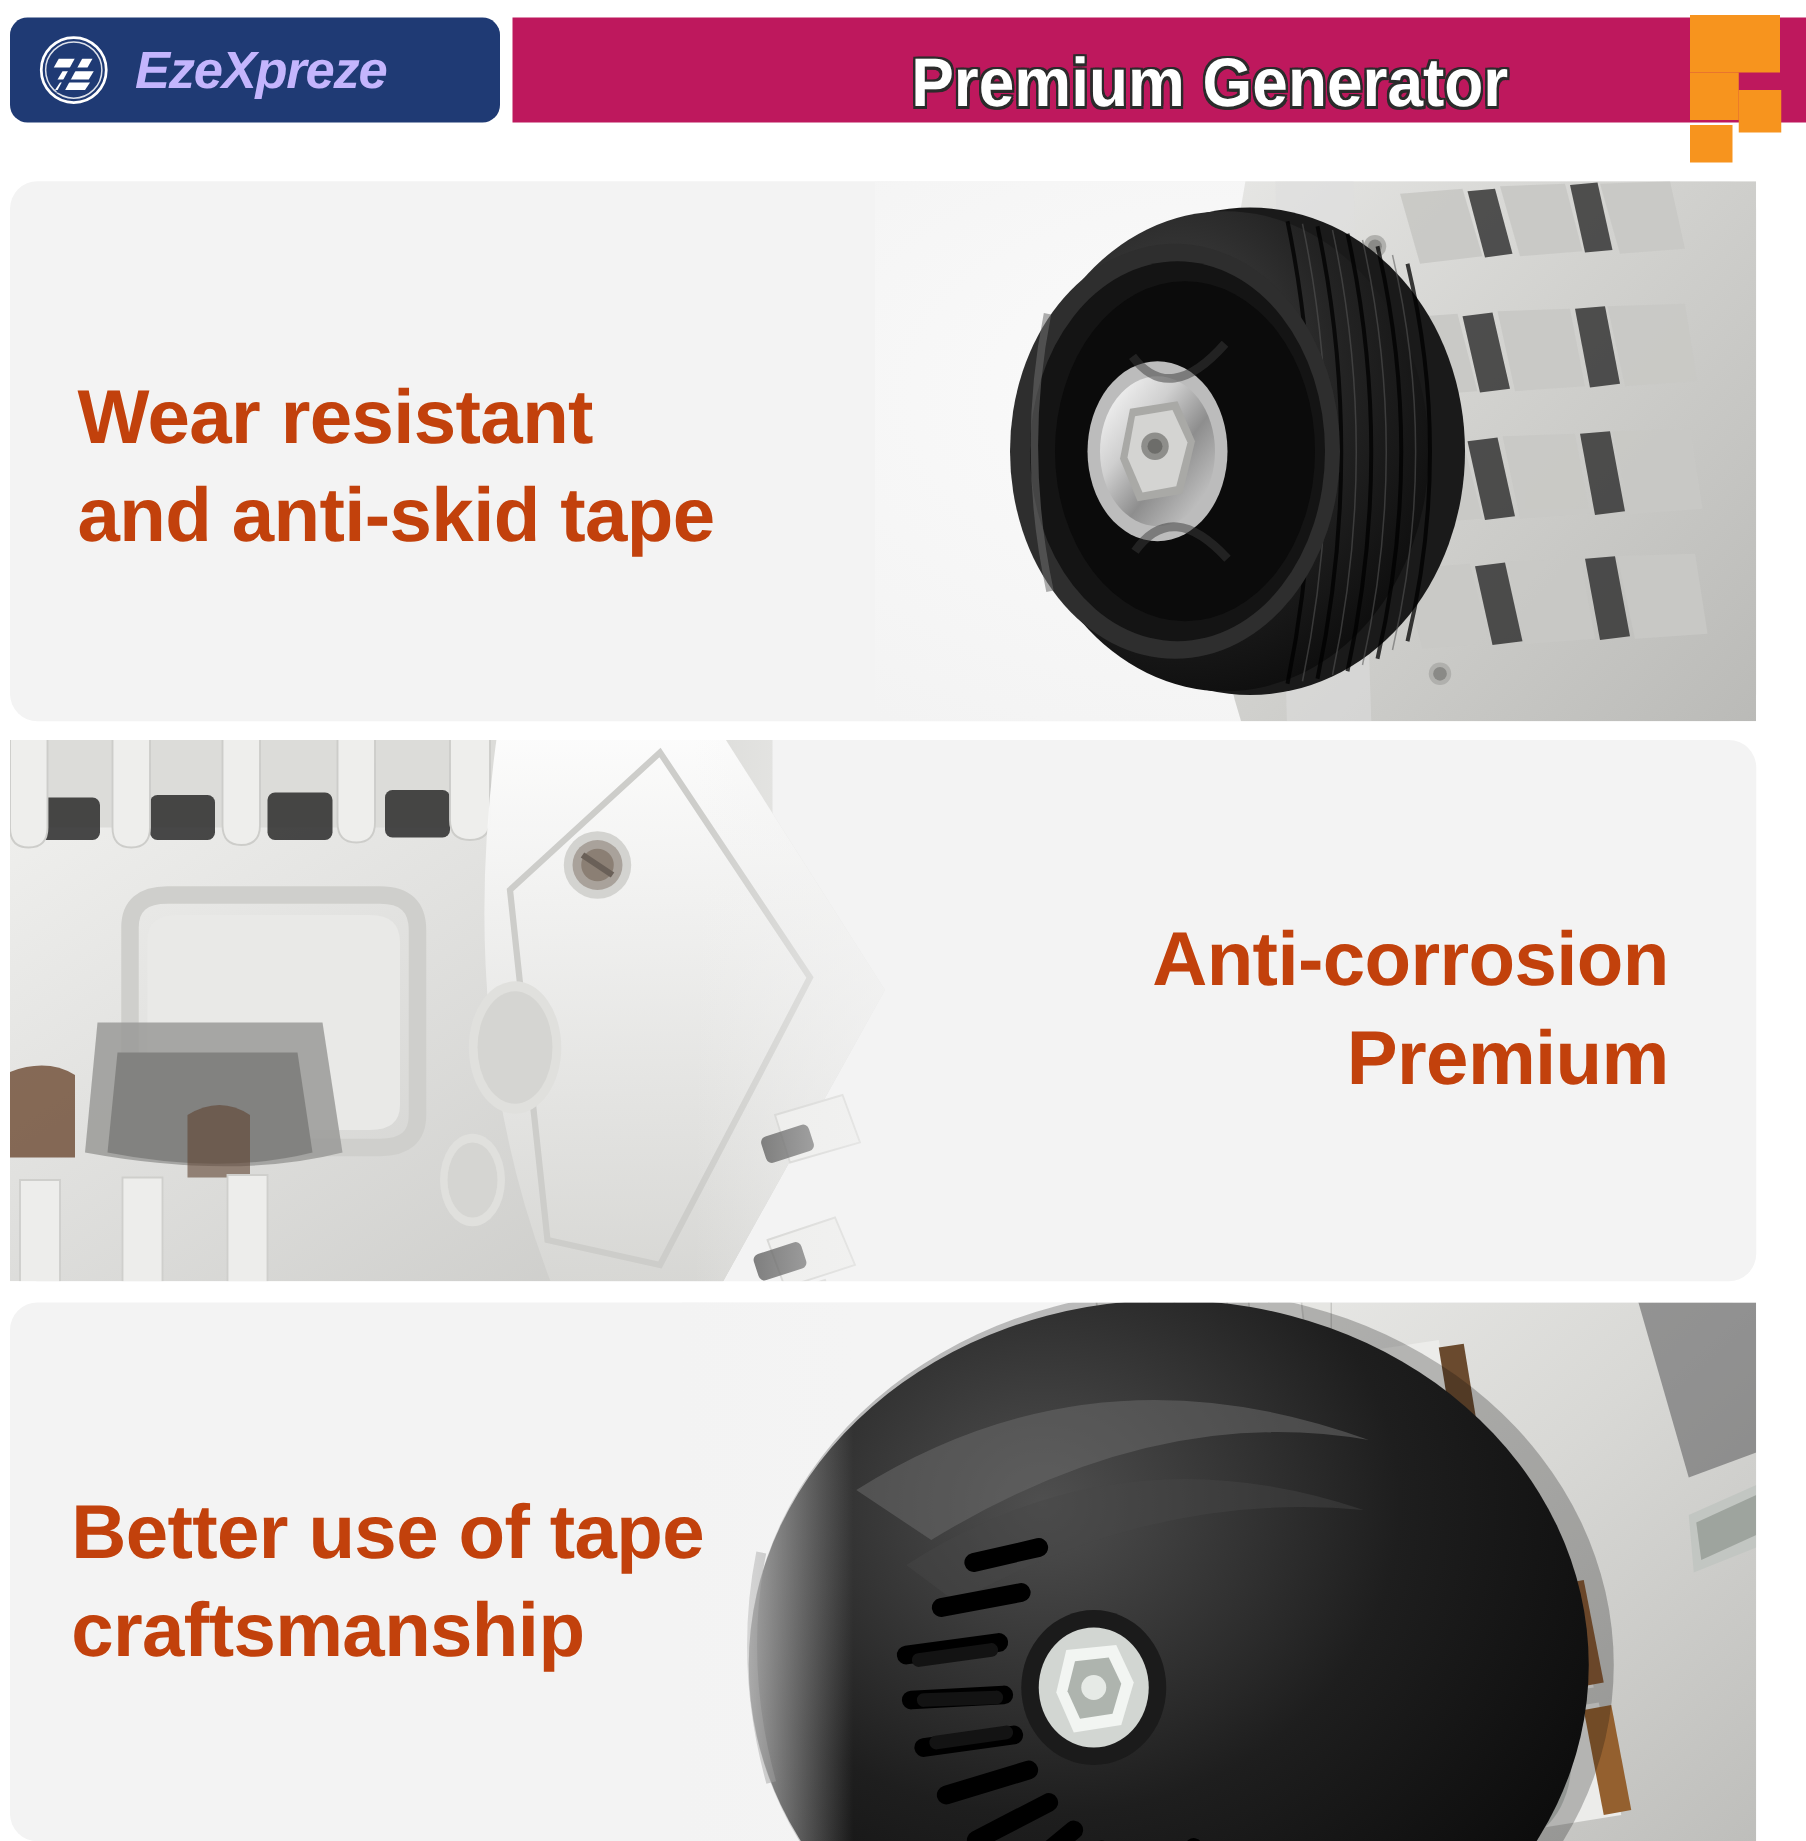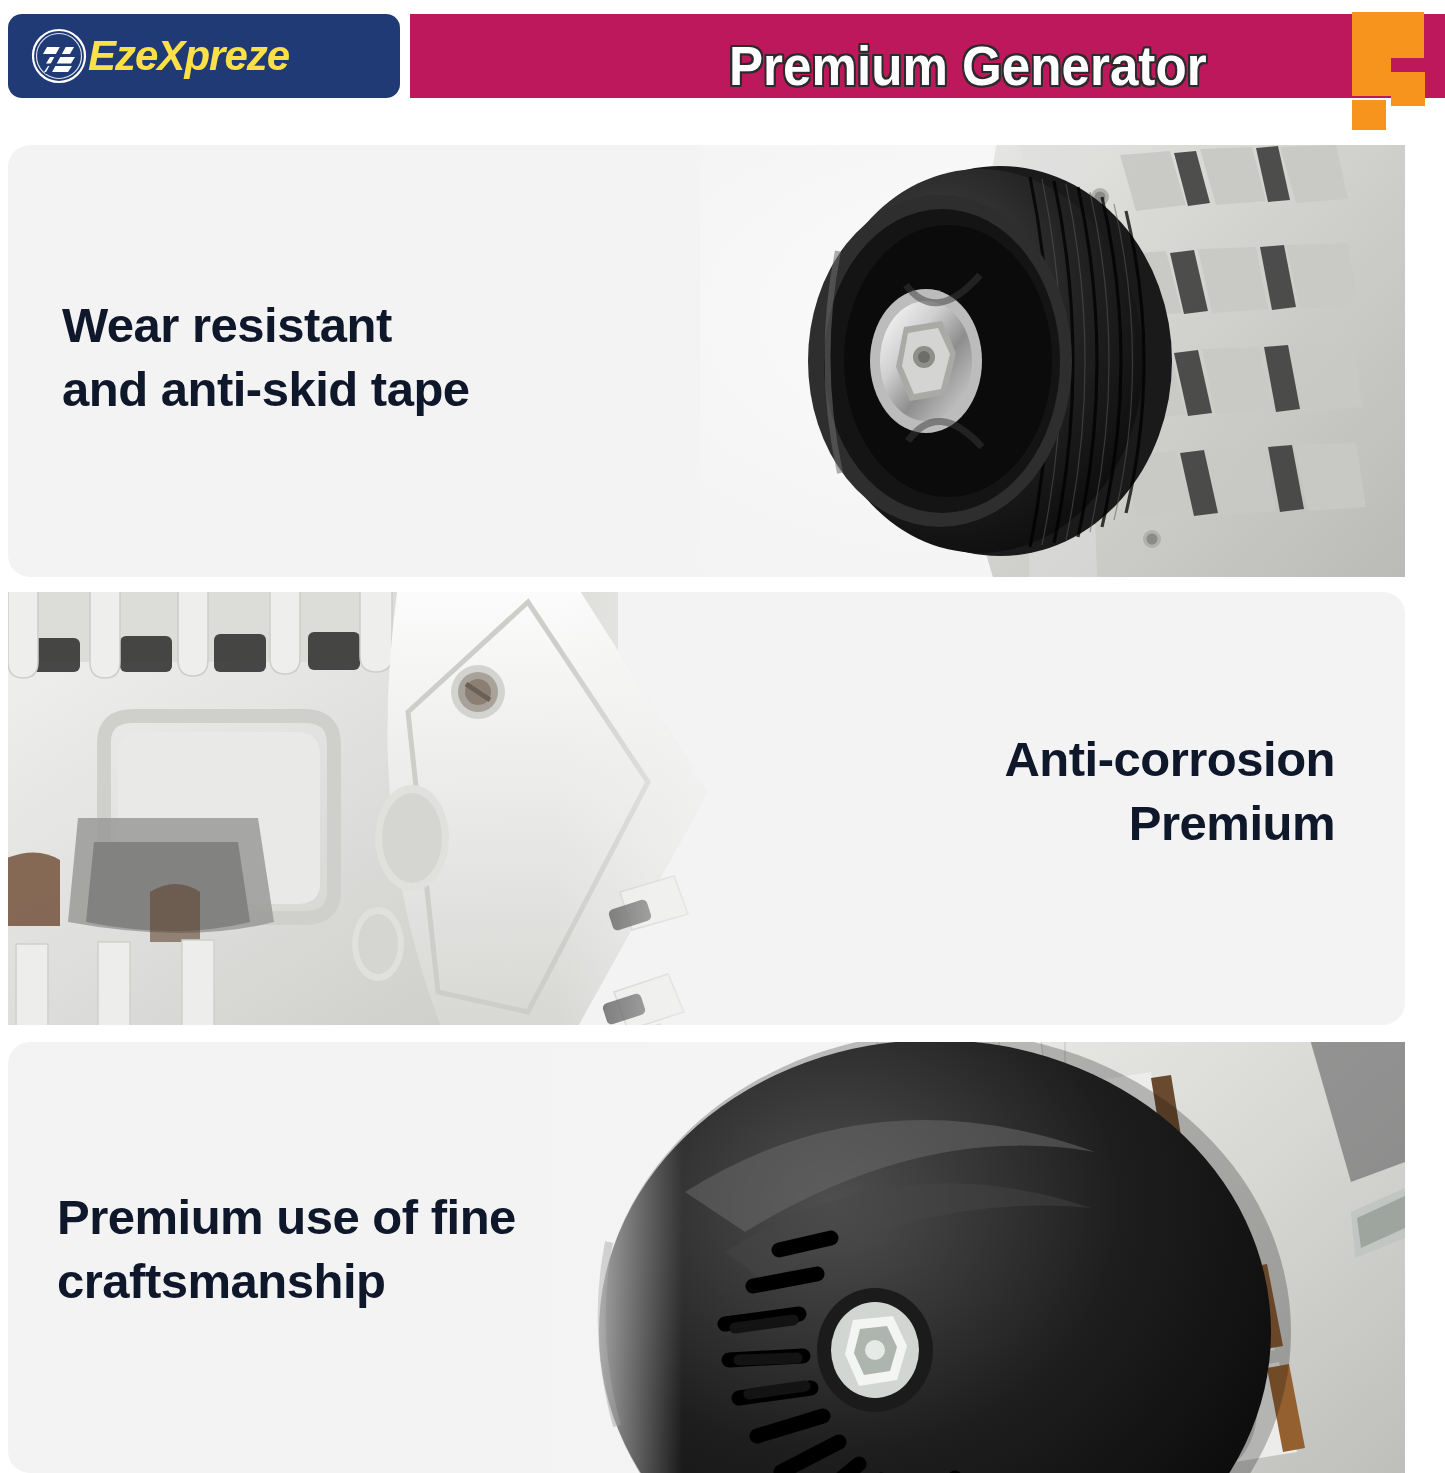--- a/index.html
+++ b/index.html
@@ -33,26 +33,26 @@
     padding-left: 22px;
     box-sizing: border-box;
   }
   .brand-mark {
     width: 58px; height: 58px;
     flex: 0 0 58px;
     position: relative;
   }
   .brand-mark svg { display: block; }
   .brand-name {
-    color: #fde047;
+    color: #c4b5fd;
     font-size: 42px;
     font-weight: bold;
     font-style: italic;
     letter-spacing: -1px;
-    margin-left: 0;
+    margin-left: 20px;
     white-space: nowrap;
     font-family: "Liberation Sans", sans-serif;
   }
 
   .title-bar {
     position: absolute;
     left: 410px; top: 14px;
     width: 1116px; height: 84px;
     background: #be185d;
     display: flex;
@@ -93,22 +93,22 @@
     background: #f3f3f3;
     border-radius: 22px;
     overflow: hidden;
   }
   .panel-1 { top: 145px;  height: 432px; }
   .panel-2 { top: 592px;  height: 433px; }
   .panel-3 { top: 1042px; height: 431px; border-bottom-left-radius: 22px; border-bottom-right-radius: 0; }
 
   .caption {
     position: absolute;
-    color: #0f172a;
-    font-size: 49px;
+    color: #c2410c;
+    font-size: 61px;
     font-weight: bold;
     line-height: 1.30;
     letter-spacing: -0.5px;
     font-family: "Liberation Sans", sans-serif;
     white-space: pre-line;
   }
   .caption-1 { left: 62px;  top: 294px; text-align: left; }
   .caption-2 { right: 110px; top: 728px; text-align: right; }
   .caption-3 { left: 57px;  top: 1186px; text-align: left; }
 
@@ -488,14 +488,14 @@
         </g>
 
         <path d="M-16 160 Q-34 250 -8 344" stroke="#555555" stroke-width="8" fill="none" opacity="0.5"></path>
       </g>
 
       <rect width="860" height="431" fill="url(#fadeL)"></rect>
     </g>
   </svg>
 </div>
 
-<div class="caption caption-3">Premium use of fine
+<div class="caption caption-3">Better use of tape
 craftsmanship</div>
 
 </body></html>

